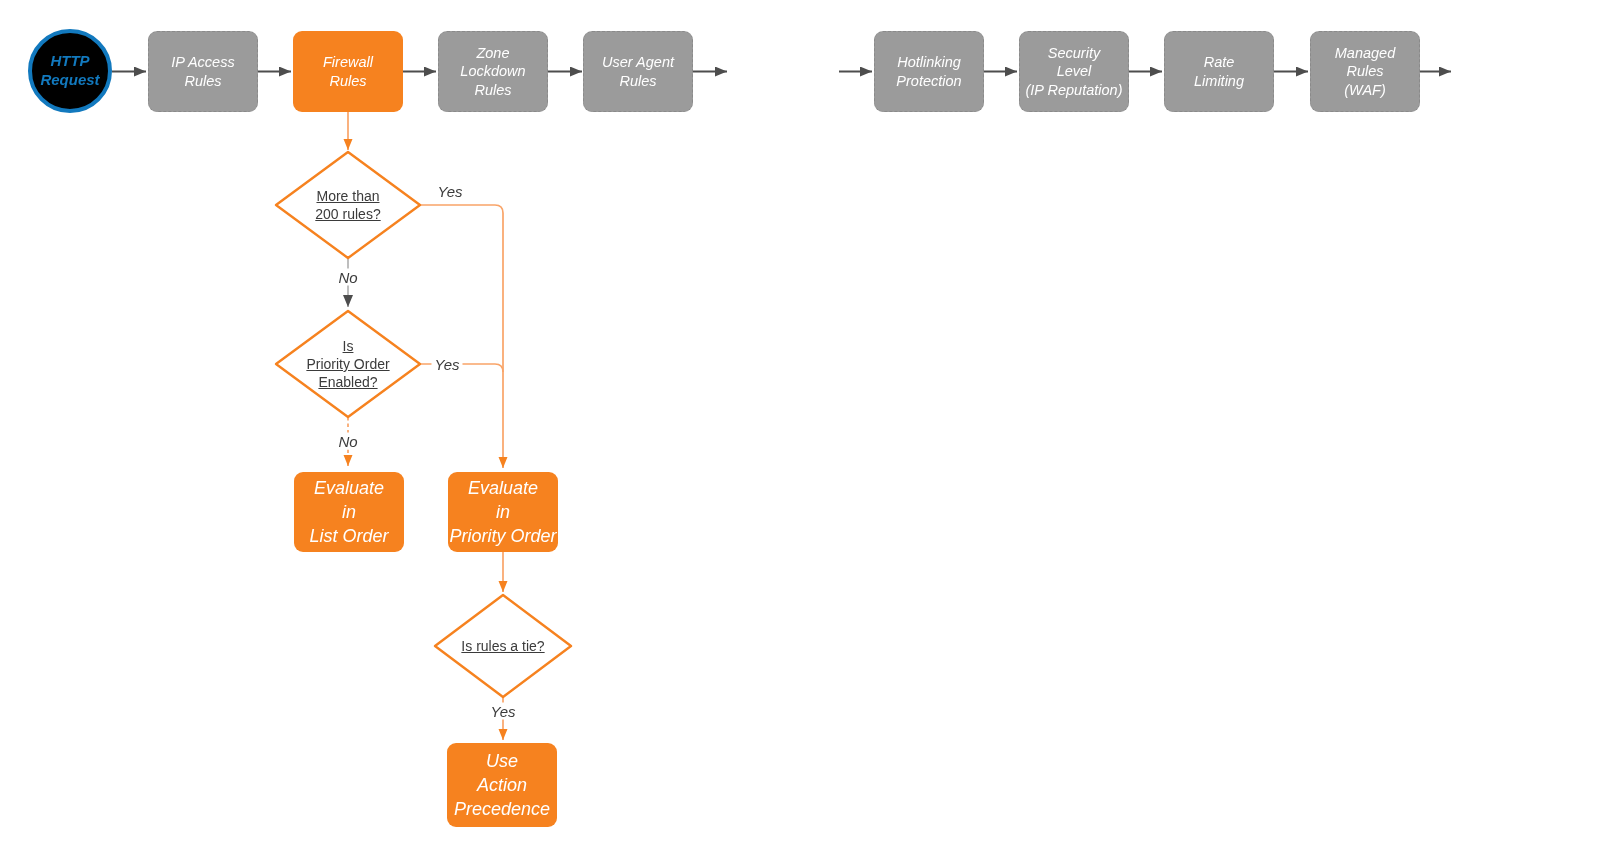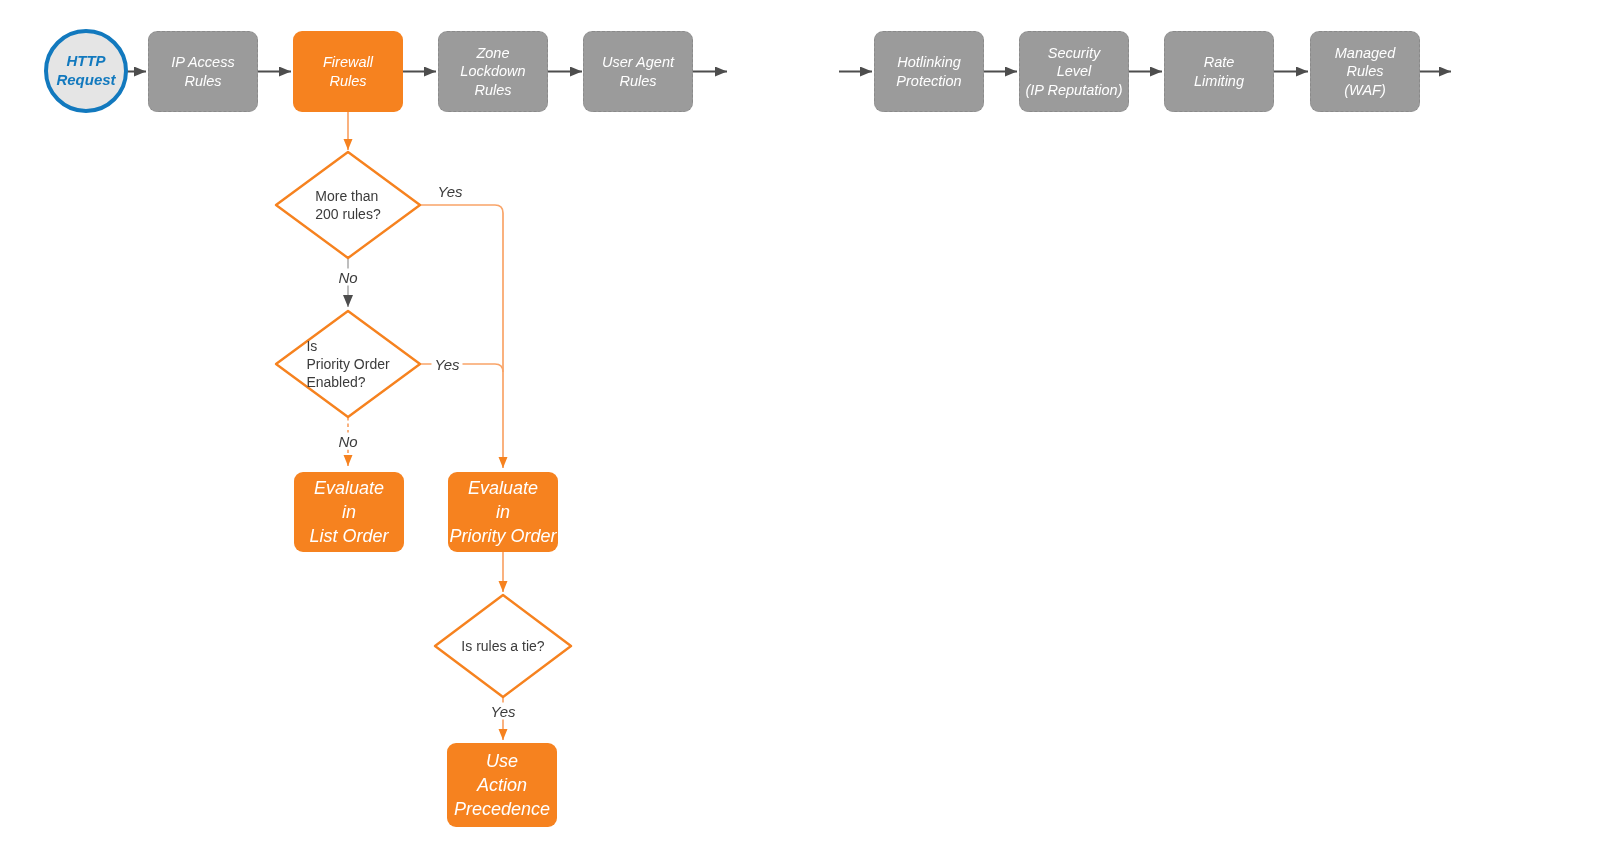--- a/index.html
+++ b/index.html
@@ -23,34 +23,34 @@
   }
   .stage.gray   { background:var(--gray-box); border:1.5px dashed var(--gray-box-border); }
   .stage.orange { background:var(--orange); }
 
   .terminal {
     position:absolute; top:29px; width:84px; height:84px; box-sizing:border-box;
     border-radius:50%; display:flex; align-items:center; justify-content:center;
     text-align:center; font-style:italic; font-weight:bold; font-size:15px;
     line-height:1.25; white-space:pre-line;
   }
-  .terminal.start { left:44px;  background:#e5e5e5; border:4px solid var(--blue); color:var(--blue); }
+  .terminal.start { left:28px;  background:#000000; border:4px solid var(--blue); color:var(--blue); }
   .terminal.end   { left:1453px; background:var(--blue); color:#ffffff; }
 
   .action {
     position:absolute; width:110px; height:80px; background:var(--orange);
     border-radius:9px; color:#ffffff; font-style:italic; font-size:18px;
     line-height:1.35; display:flex; align-items:center; justify-content:center;
     text-align:center; white-space:pre-line;
   }
 
   .dlabel {
     position:absolute; display:flex; align-items:center; justify-content:center;
-    text-align:left; font-size:14px; color:var(--text-dark);
-    white-space:pre-line; line-height:1.3;
+    text-align:center; font-size:14px; color:var(--text-dark);
+    white-space:pre-line; line-height:1.3;text-decoration:underline;
   }
 
   .elabel {
     position:absolute; font-style:italic; font-size:15px; color:var(--text-dark);
     background:#ffffff; padding:0 3px; transform:translate(-50%,-50%);
   }
   .elabel.nobg { background:transparent; }
 </style>
 </head>
 <body>

